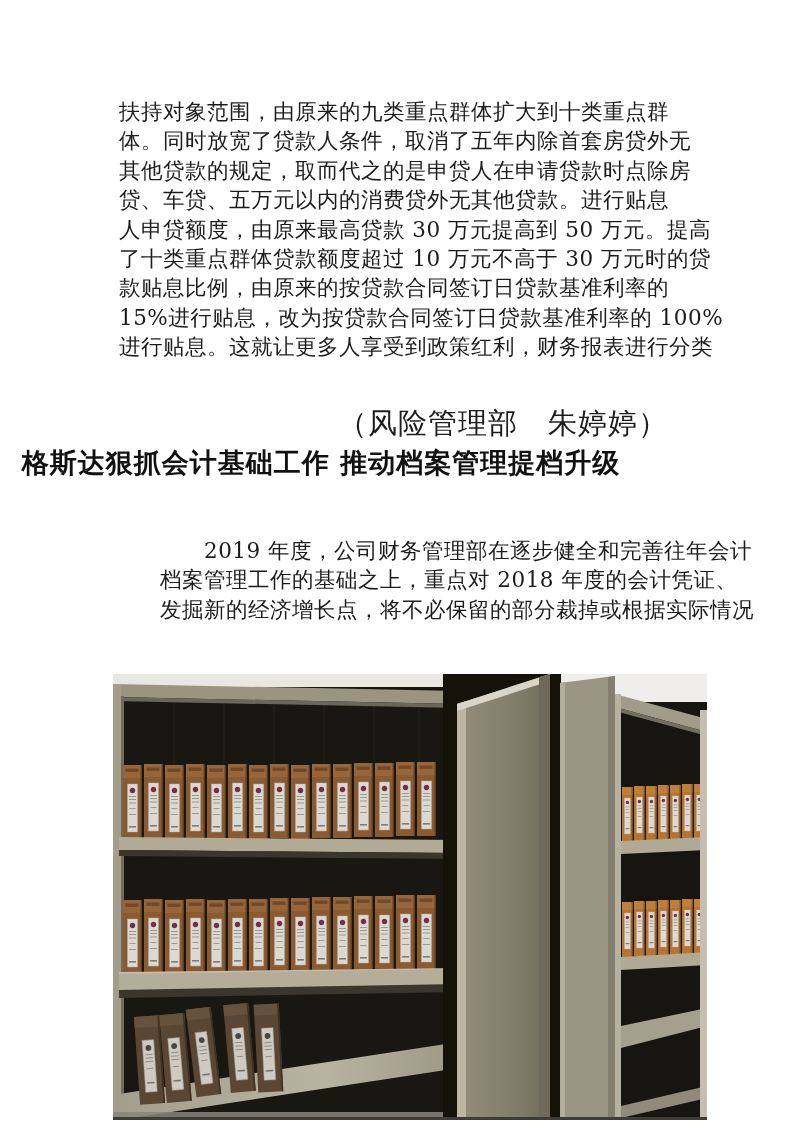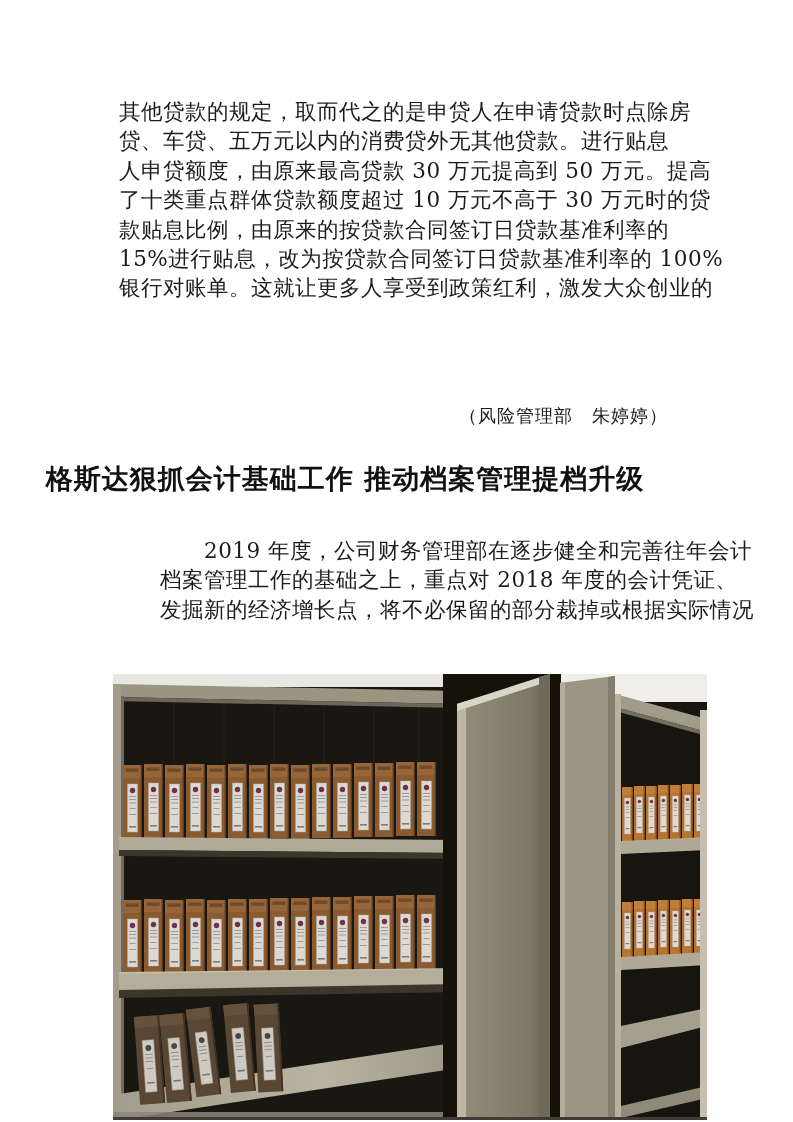--- a/index.html
+++ b/index.html
@@ -12,48 +12,49 @@
   .body-text{
     position:absolute;left:119px;width:556px;
     font-size:21.5px;line-height:29.4px;color:#1c1c1c;
     letter-spacing:0.5px;
   }
   .body-text .line{white-space:nowrap;}
   #para1{top:97px;}
   #para2{top:536px;margin-left:41px;}
   .signature{
     position:absolute;left:119px;width:549px;top:404px;
-    font-size:18px;color:#1c1c1c;text-align:right;letter-spacing:1px;
+    font-size:29px;color:#1c1c1c;text-align:right;letter-spacing:1px;
   }
   .article-heading{
-    position:absolute;left:0;top:462px;width:642px;
+    position:absolute;left:0;top:446px;width:642px;
     text-align:center;font-family:"DejaVu Sans","Liberation Sans",sans-serif;
     font-weight:bold;font-size:27px;line-height:34px;color:#111;
     letter-spacing:1px;
-    padding-left:24px;
   }
   .photo-wrap{
     position:absolute;left:113px;top:674px;width:594px;height:446px;
     background:#17150f;
   }
   .photo-wrap svg{display:block;}
 </style>
 </head>
 <body>
 
 <div class="page">
 
   <div id="para1" class="body-text">
+    <div class="line">扶持对象范围，由原来的九类重点群体扩大到十类重点群</div>
+    <div class="line">体。同时放宽了贷款人条件，取消了五年内除首套房贷外无</div>
     <div class="line">其他贷款的规定，取而代之的是申贷人在申请贷款时点除房</div>
     <div class="line">贷、车贷、五万元以内的消费贷外无其他贷款。进行贴息</div>
     <div class="line">人申贷额度，由原来最高贷款 30 万元提高到 50 万元。提高</div>
     <div class="line">了十类重点群体贷款额度超过 10 万元不高于 30 万元时的贷</div>
     <div class="line">款贴息比例，由原来的按贷款合同签订日贷款基准利率的</div>
     <div class="line">15%进行贴息，改为按贷款合同签订日贷款基准利率的 100%</div>
-    <div class="line">银行对账单。这就让更多人享受到政策红利，激发大众创业的</div>
+    <div class="line">进行贴息。这就让更多人享受到政策红利，财务报表进行分类</div>
   </div>
 
   <div class="signature">（风险管理部　朱婷婷）</div>
 
   <div class="article-heading">格斯达狠抓会计基础工作 推动档案管理提档升级</div>
 
   <div id="para2" class="body-text">
     <div class="line">　　2019 年度，公司财务管理部在逐步健全和完善往年会计</div>
     <div class="line">档案管理工作的基础之上，重点对 2018 年度的会计凭证、</div>
     <div class="line">发掘新的经济增长点，将不必保留的部分裁掉或根据实际情况</div>

